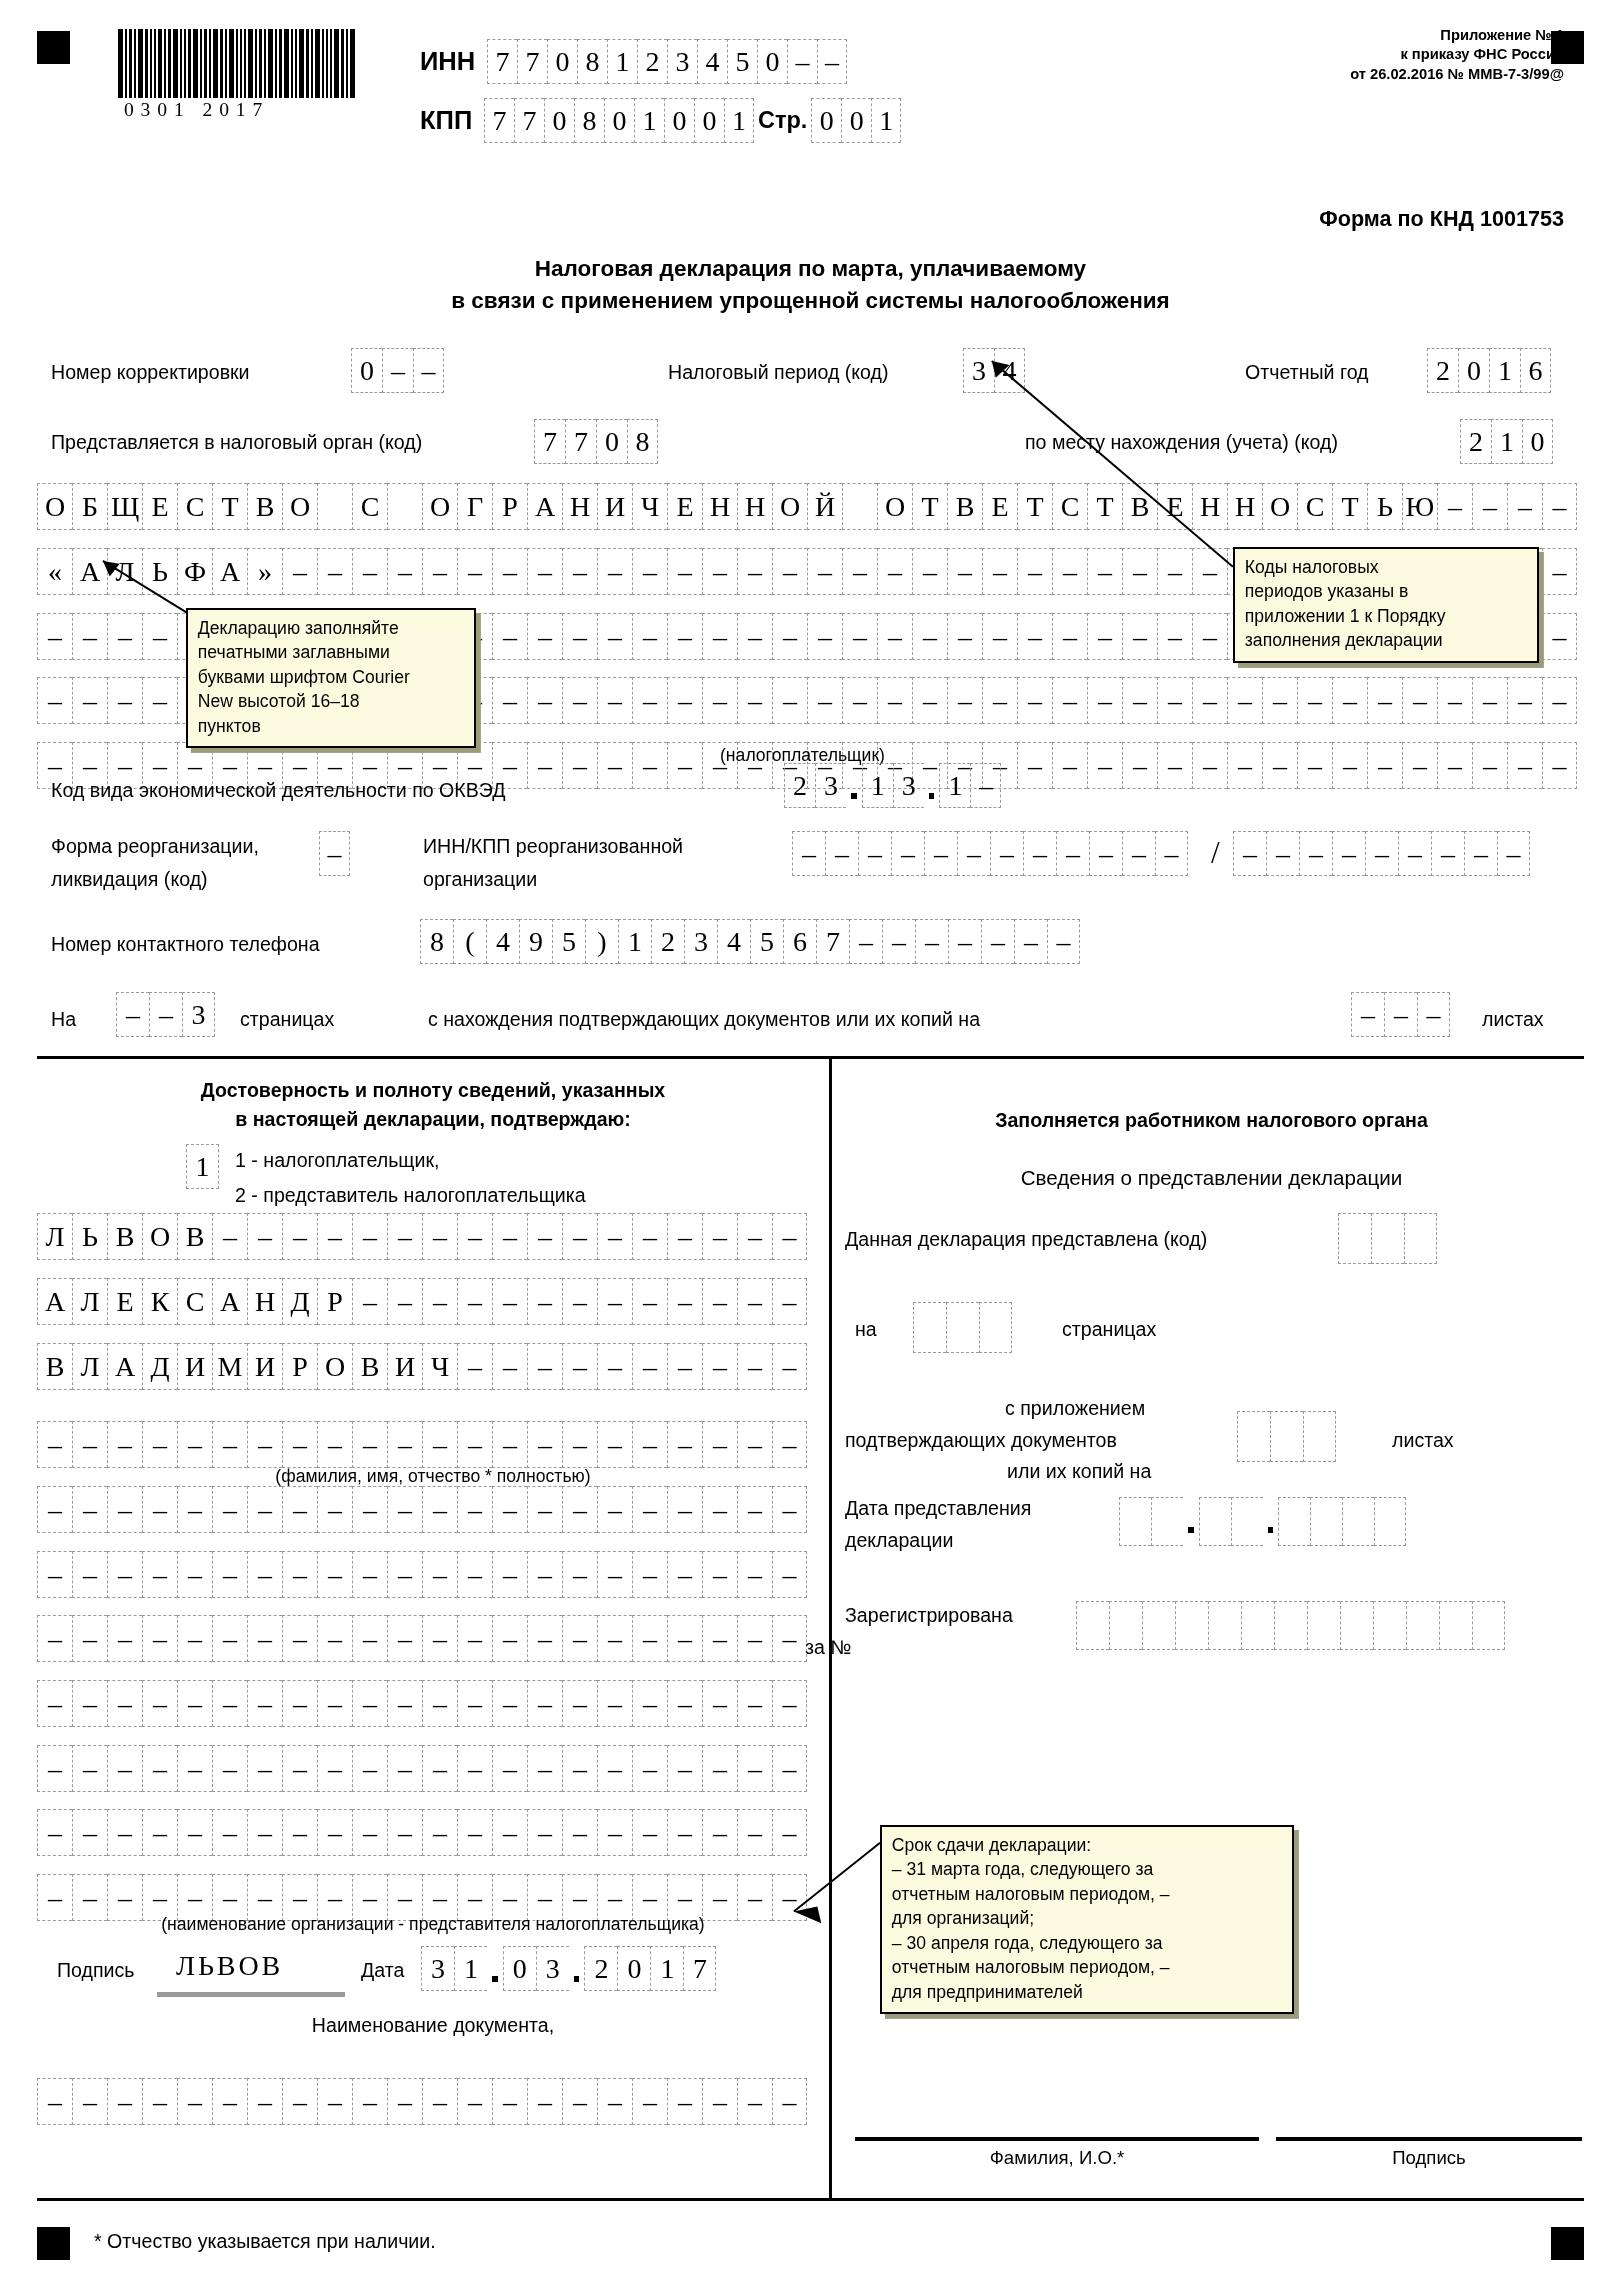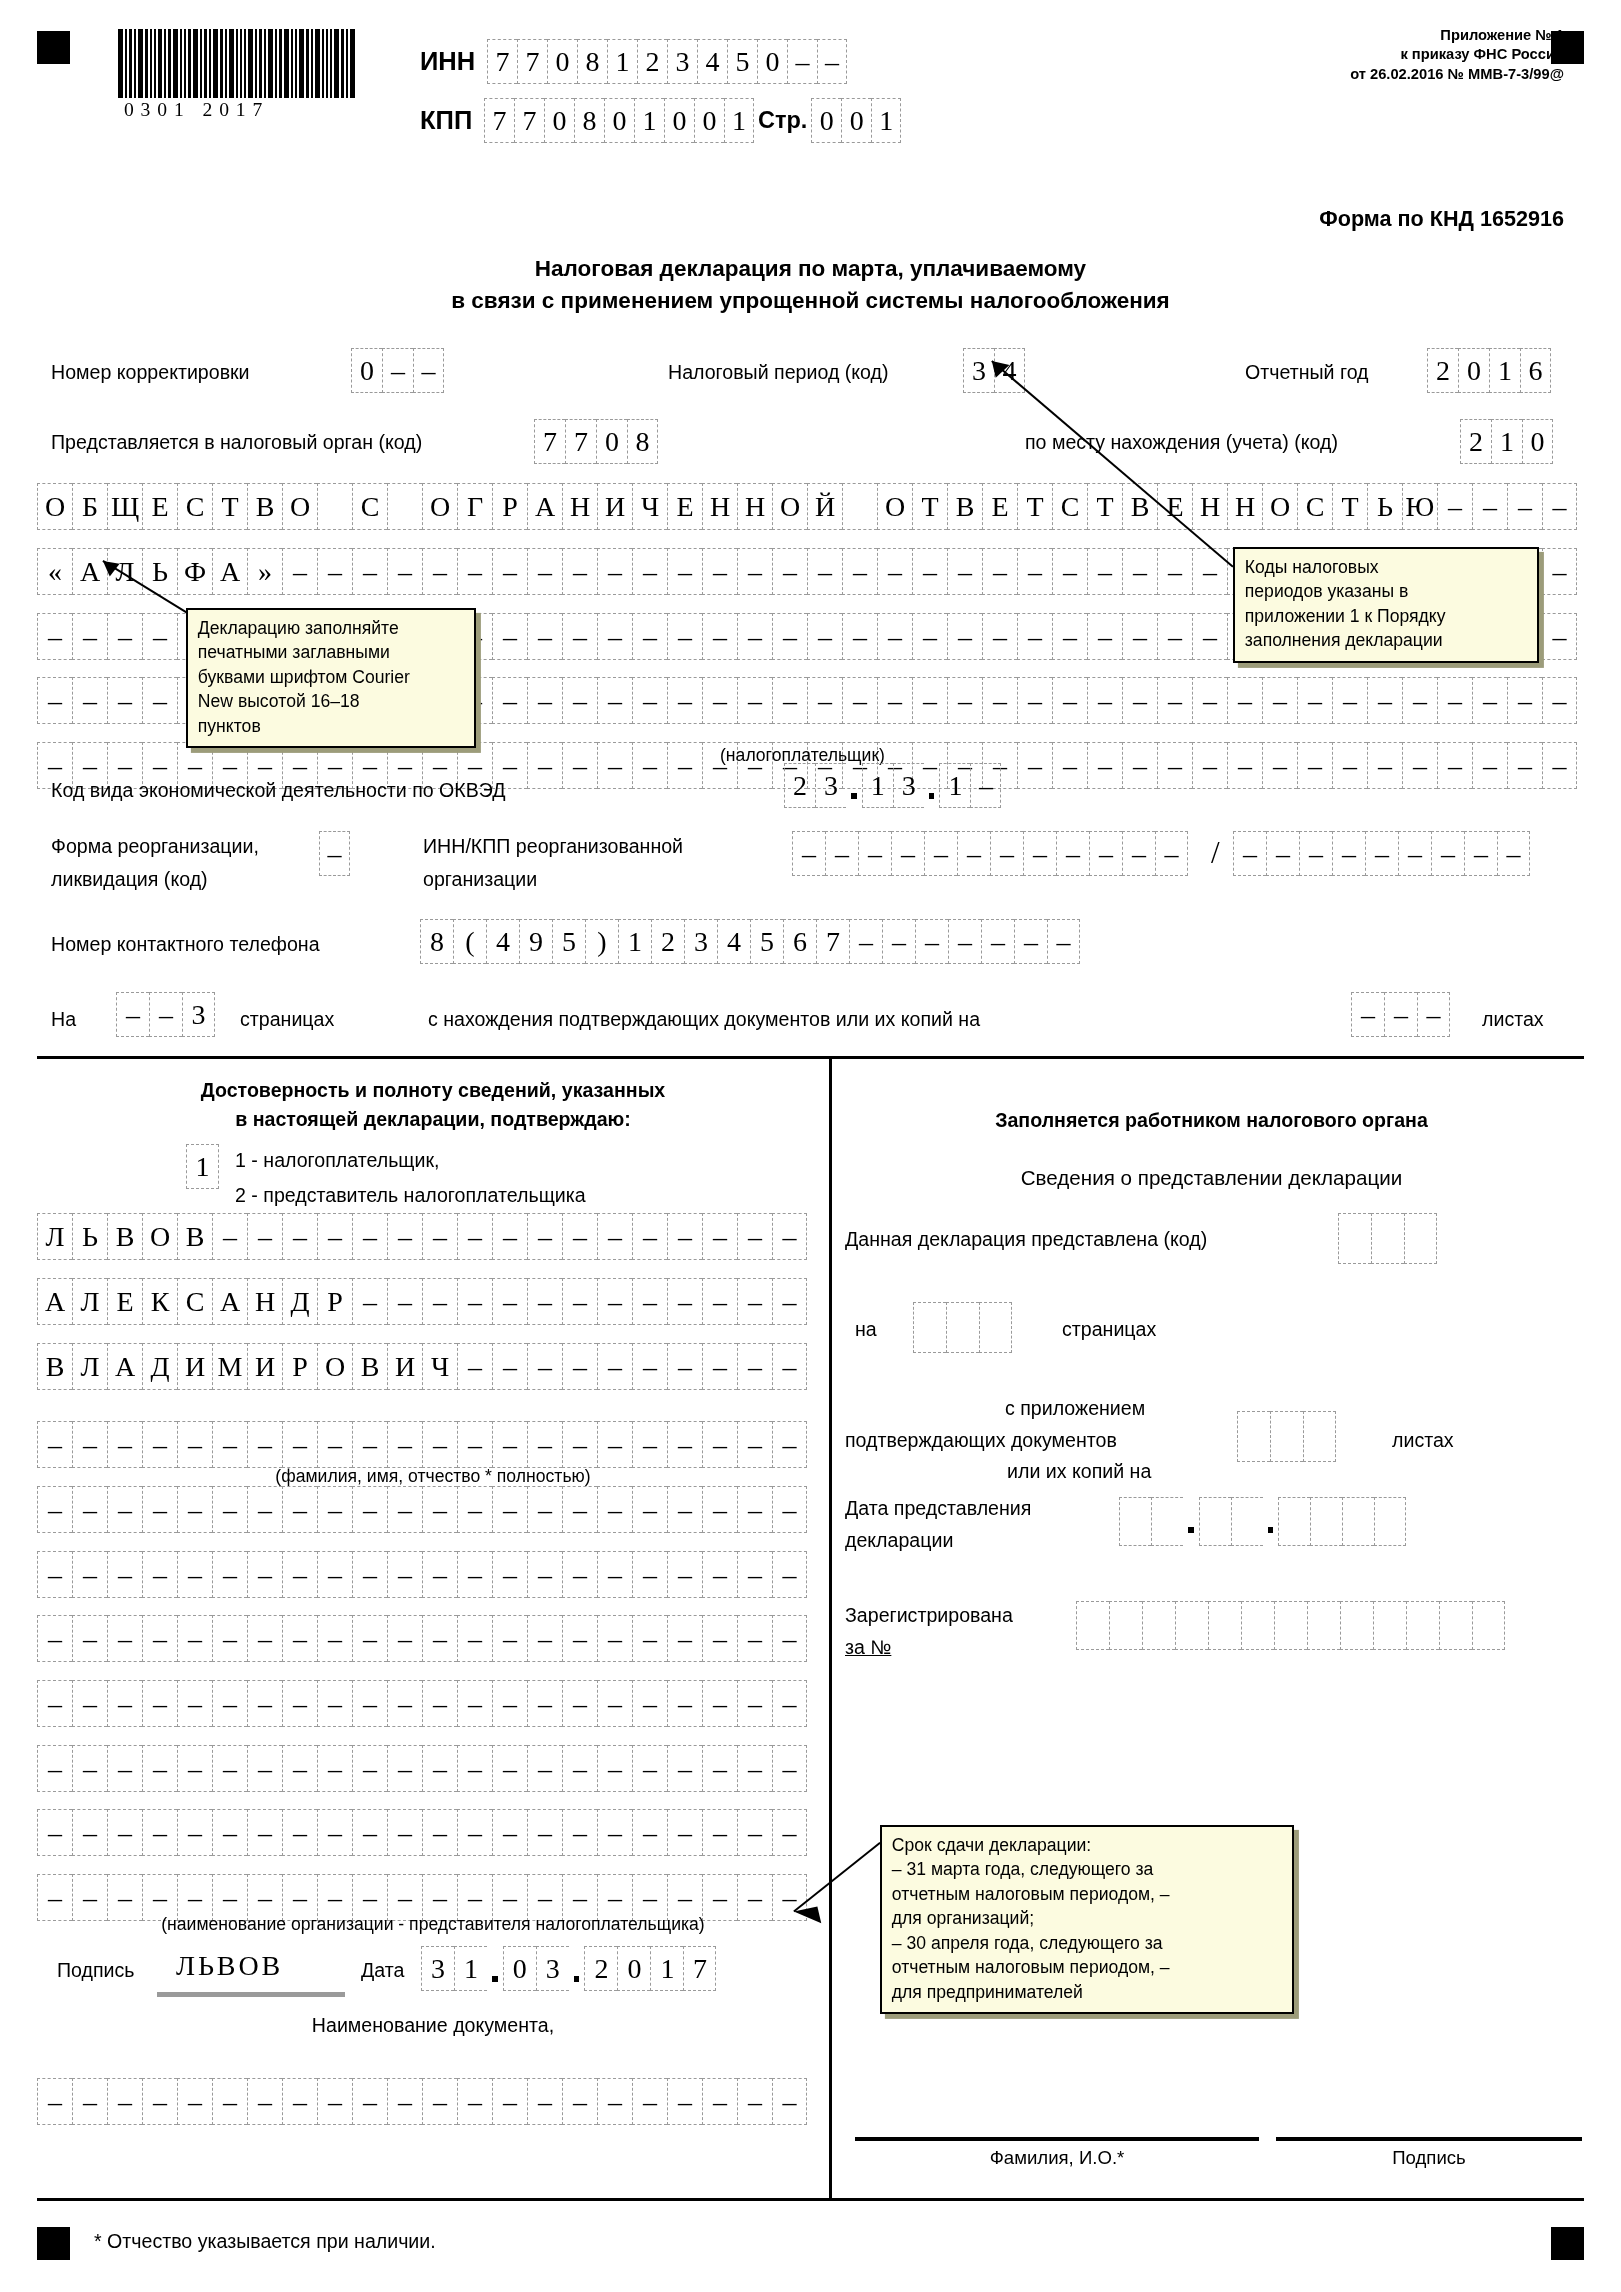--- a/index.html
+++ b/index.html
@@ -234,21 +234,21 @@
         <div class="cell" style="width: 30px; border-right: 1px dashed rgb(154, 154, 154);">1</div>
       </div>
   </div>
 
   <div class="topright">
     <div>Приложение № 1</div>
     <div>к приказу ФНС России</div>
     <div>от 26.02.2016 № ММВ-7-3/99@</div>
   </div>
 
-  <div class="kndline">Форма по КНД 1652916</div>
+  <div class="kndline">Форма по КНД 1001753</div>
 
   <div class="title">
     <div>Налоговая декларация по марта, уплачиваемому</div>
     <div>в связи с применением упрощенной системы налогообложения</div>
   </div>
 
   <div class="lbl" style="left:51px; top:361px; position:absolute;">Номер корректировки</div>
   <div class="cells" id="correction-cells" style="position:absolute; left:351px; top:348px;">
       <div class="cell" style="width: 31px;">0</div>
       <div class="cell" style="width: 31px;">–</div>
@@ -970,21 +970,21 @@
       <div class="cell" style="width: 32px; height: 49px; line-height: 47px;"></div>
       <div class="cell" style="width: 32px; height: 49px; line-height: 47px;"></div>
       <div class="sep"></div>
       <div class="cell" style="width: 32px; height: 49px; line-height: 47px;"></div>
       <div class="cell" style="width: 32px; height: 49px; line-height: 47px;"></div>
       <div class="cell" style="width: 32px; height: 49px; line-height: 47px;"></div>
       <div class="cell" style="width: 32px; height: 49px; line-height: 47px; border-right: 1px dashed rgb(154, 154, 154);"></div>
     </div>
 
   <div class="lbl" style="left:845px; top:1604px; position:absolute;">Зарегистрирована</div>
-  <div class="lbl" style="left:845px; top:1636px; position:absolute;text-decoration:underline;">за №</div>
+  <div class="lbl" style="left:805px; top:1636px; position:absolute;">за №</div>
   <div class="cells" id="registration-cells" style="position:absolute; left:1076px; top:1601px;">
       <div class="cell" style="width: 33px; height: 49px; line-height: 47px;"></div>
       <div class="cell" style="width: 33px; height: 49px; line-height: 47px;"></div>
       <div class="cell" style="width: 33px; height: 49px; line-height: 47px;"></div>
       <div class="cell" style="width: 33px; height: 49px; line-height: 47px;"></div>
       <div class="cell" style="width: 33px; height: 49px; line-height: 47px;"></div>
       <div class="cell" style="width: 33px; height: 49px; line-height: 47px;"></div>
       <div class="cell" style="width: 33px; height: 49px; line-height: 47px;"></div>
       <div class="cell" style="width: 33px; height: 49px; line-height: 47px;"></div>
       <div class="cell" style="width: 33px; height: 49px; line-height: 47px;"></div>

